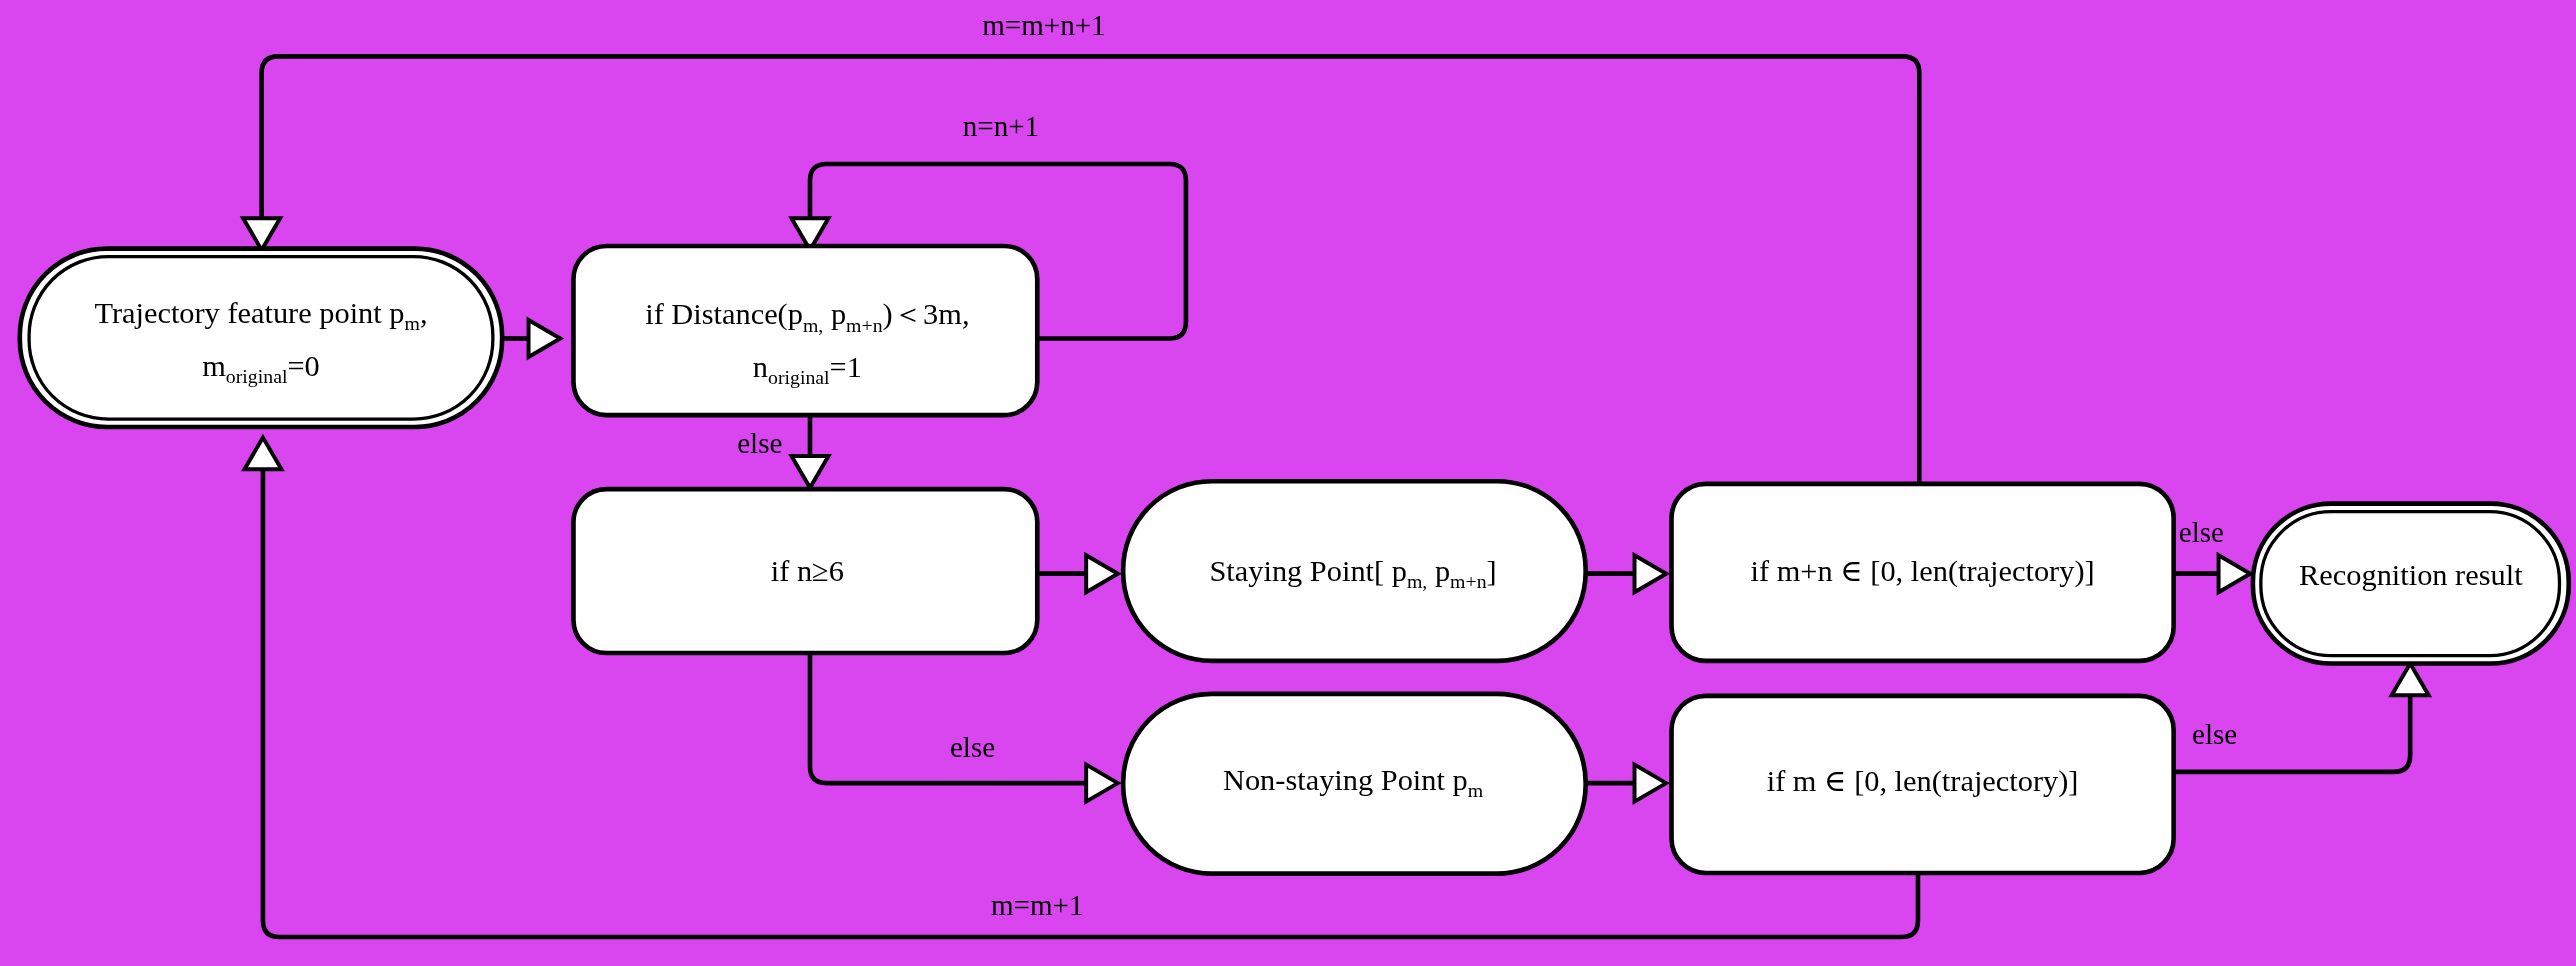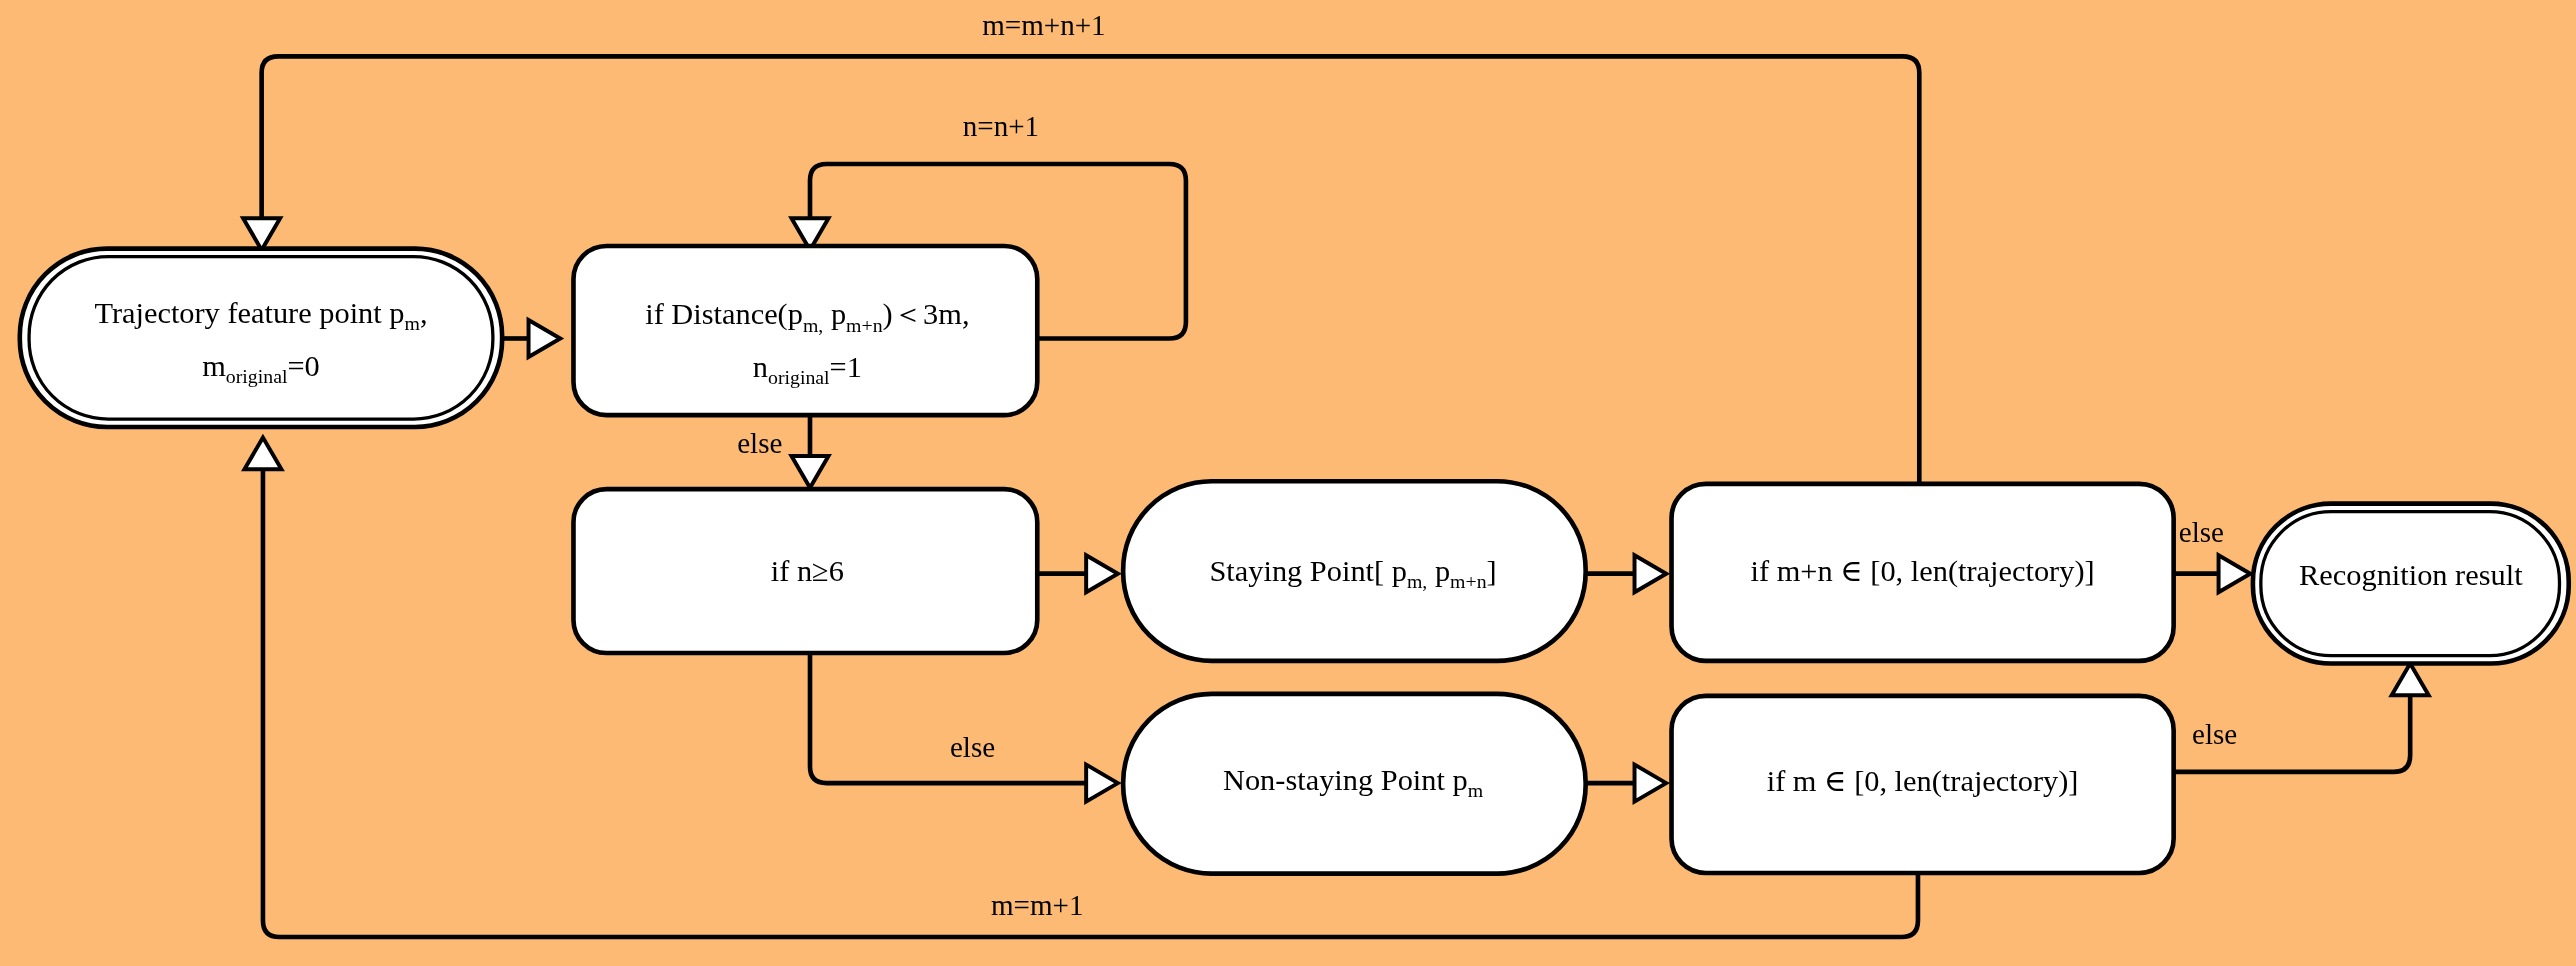--- a/index.html
+++ b/index.html
@@ -10,21 +10,21 @@
   body {
     width: 2576px;
     height: 967px;
     overflow: hidden;
     font-family: "Liberation Serif", "DejaVu Serif", serif;
   }
   #flowchart-root {
     position: relative;
     width: 2576px;
     height: 967px;
-    background: #fdba74;
+    background: #d946ef;
   }
   svg#diagram {
     display: block;
     width: 2576px;
     height: 967px;
   }
   .node-shape {
     fill: #ffffff;
     stroke: #000000;
     stroke-width: 7;

